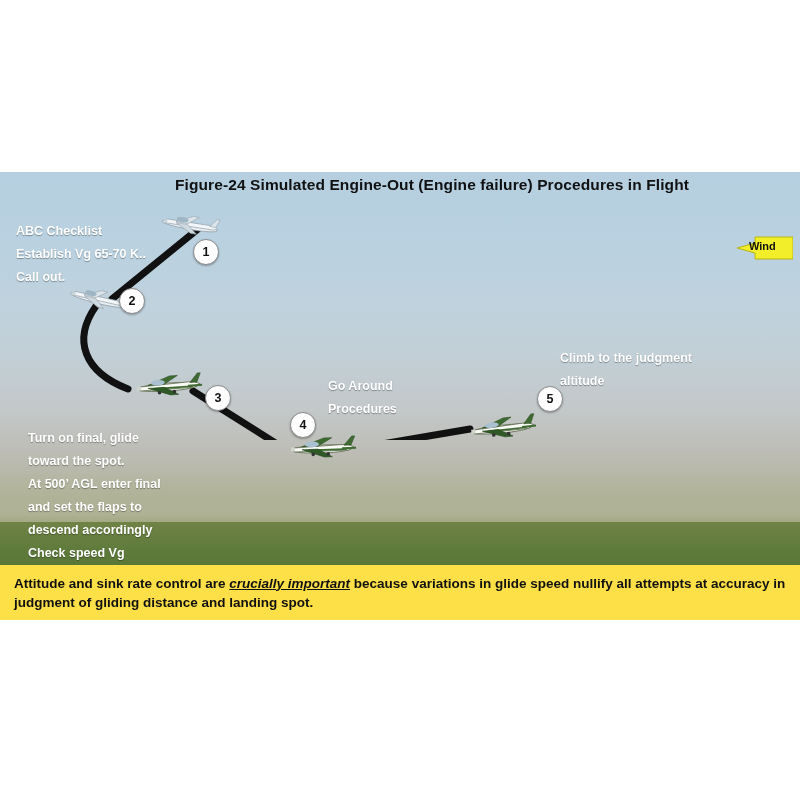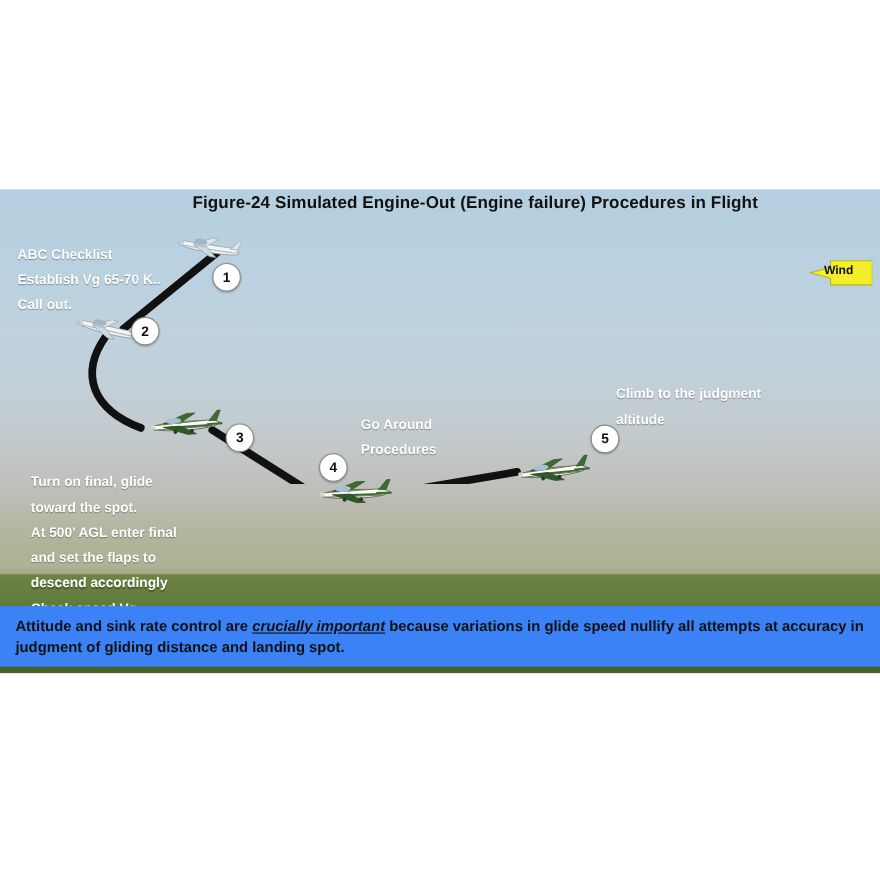--- a/index.html
+++ b/index.html
@@ -86,22 +86,22 @@
     width:58px;height:30px;
   }
   #wind .txt{
     position:absolute;left:14px;top:7px;
     font-size:11px;font-weight:bold;color:#111;
     z-index:2;
   }
 
   
   #caption{
-    position:absolute;left:0;top:551px;width:800px;height:55px;
-    background:#3b82f6;
+    position:absolute;left:0;top:565px;width:800px;height:55px;
+    background:#fde047;
     display:flex;align-items:center;
   }
   #caption .inner{
     padding:0 14px;
     font-size:13.5px;font-weight:bold;color:#111;line-height:19px;
   }
   #caption em{font-style:italic;text-decoration:underline;font-weight:bold;}
 
   
   .plane{position:absolute;}

